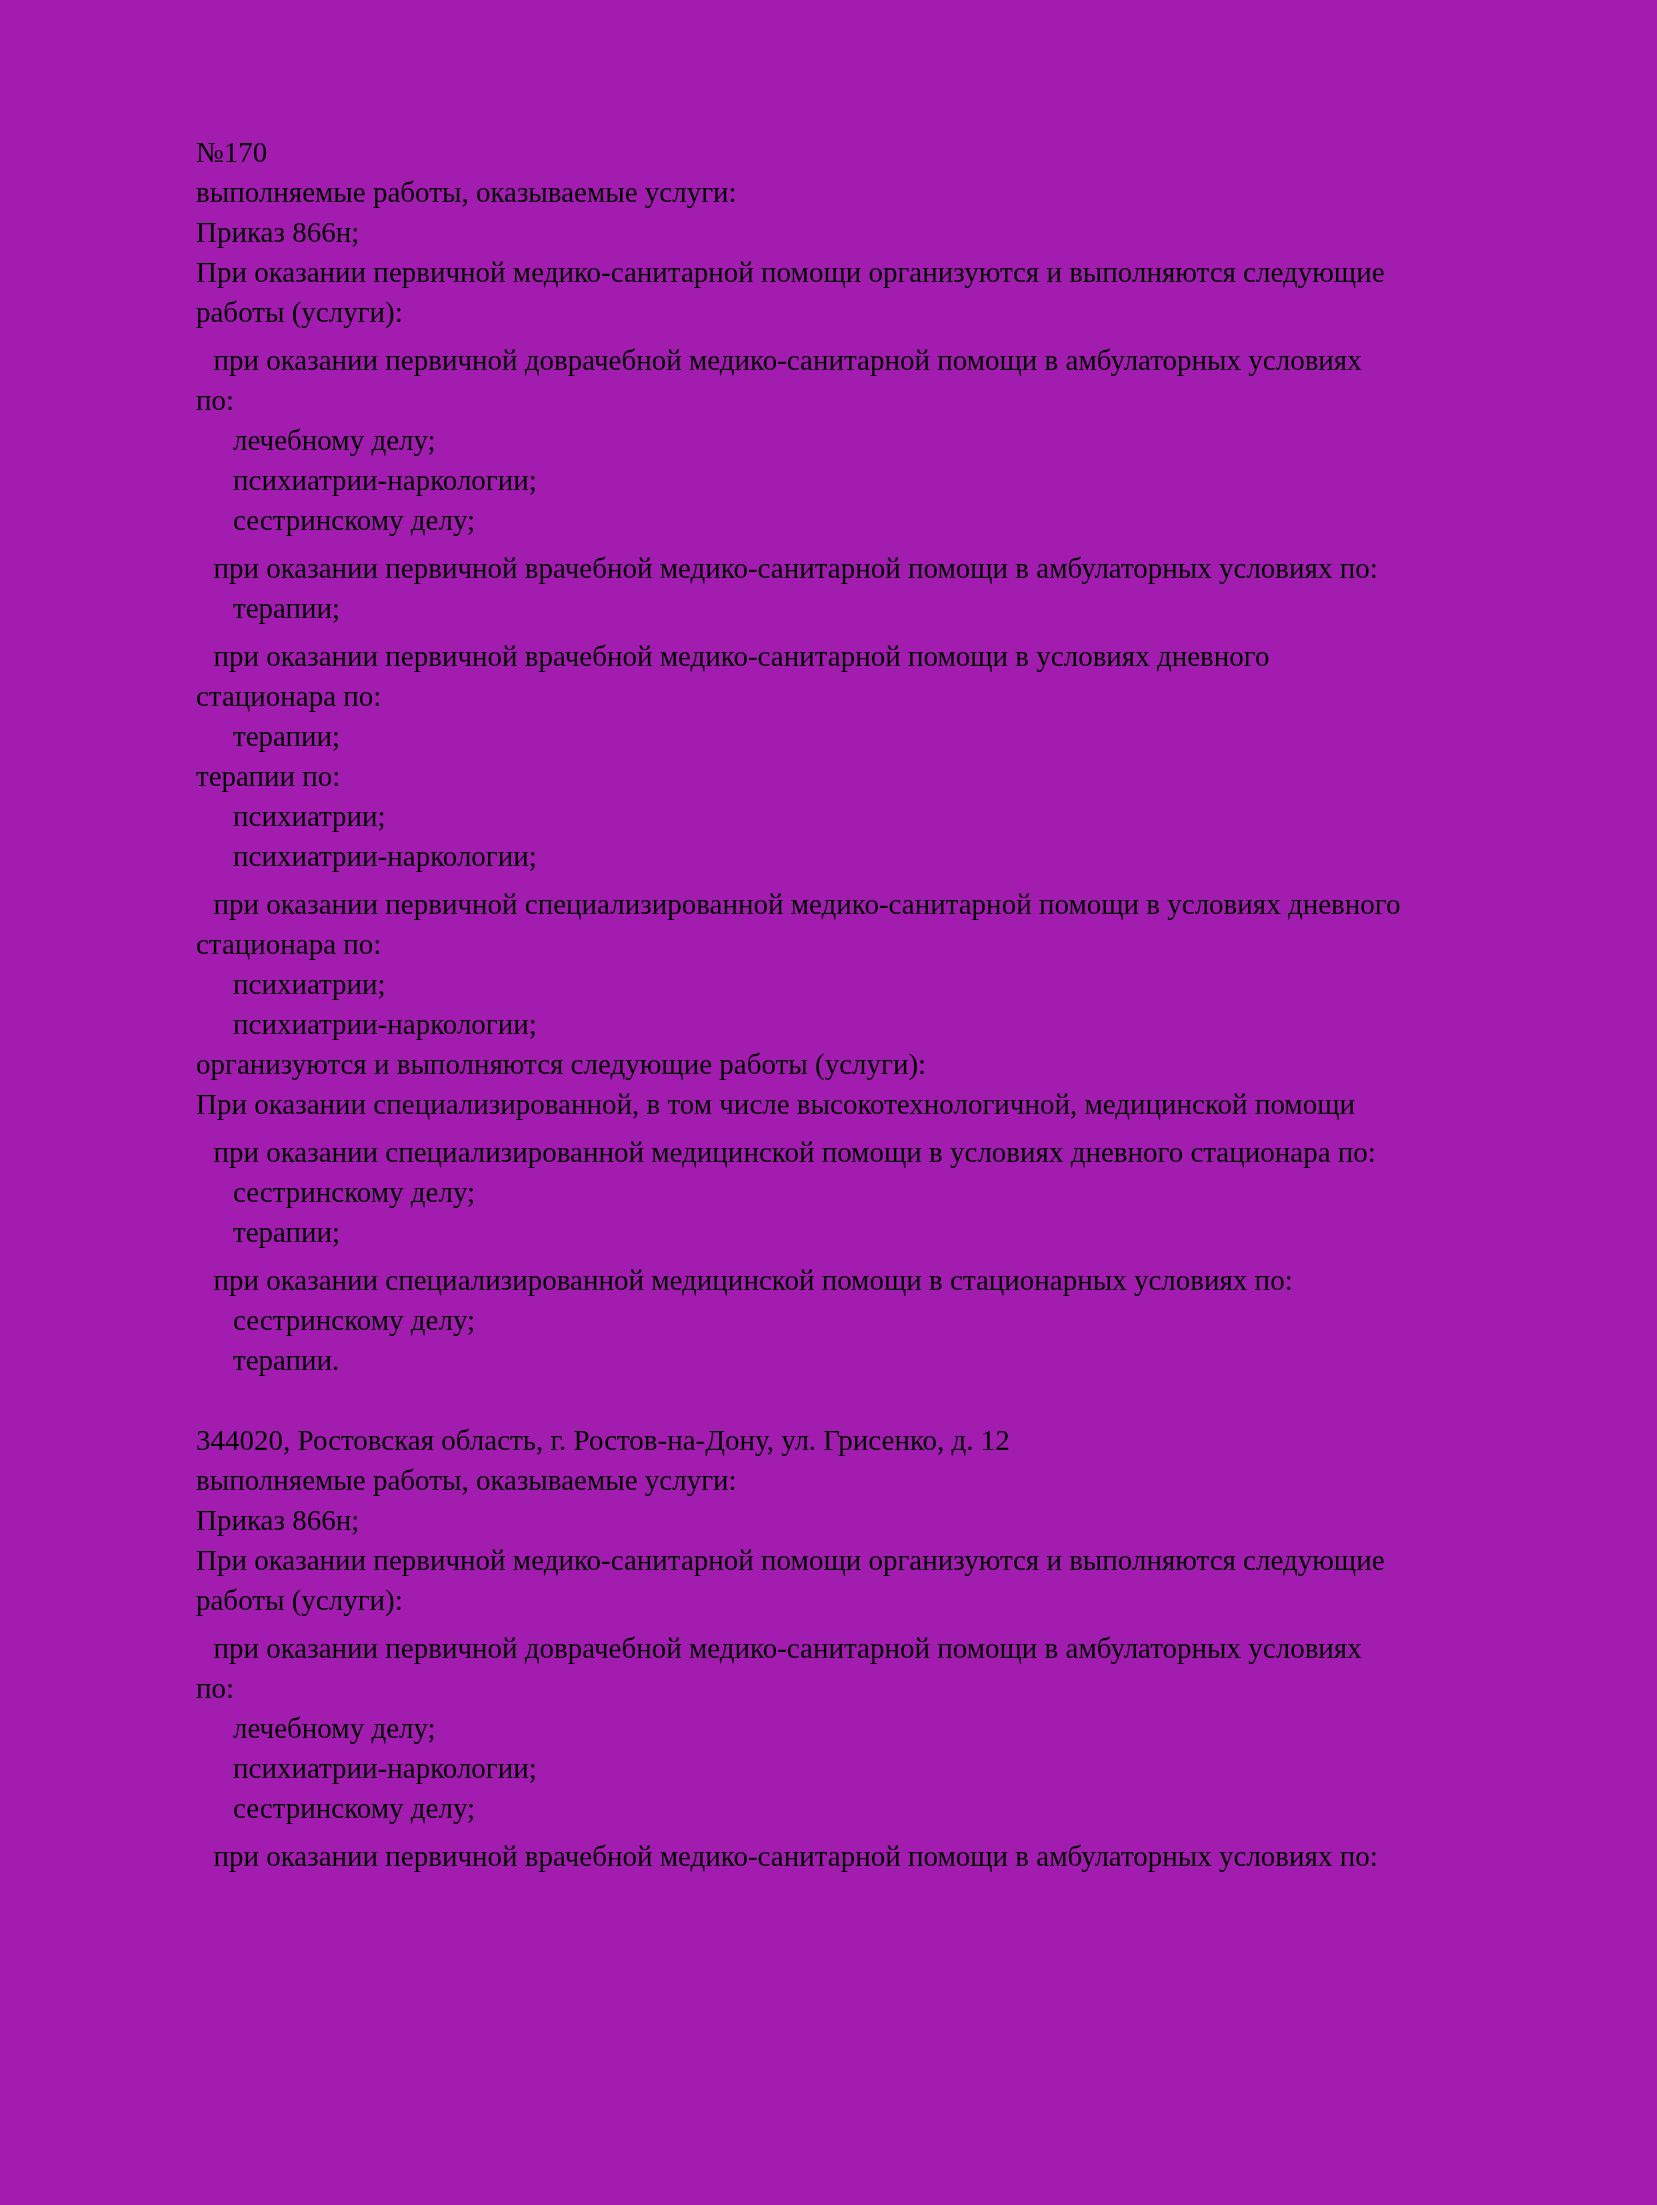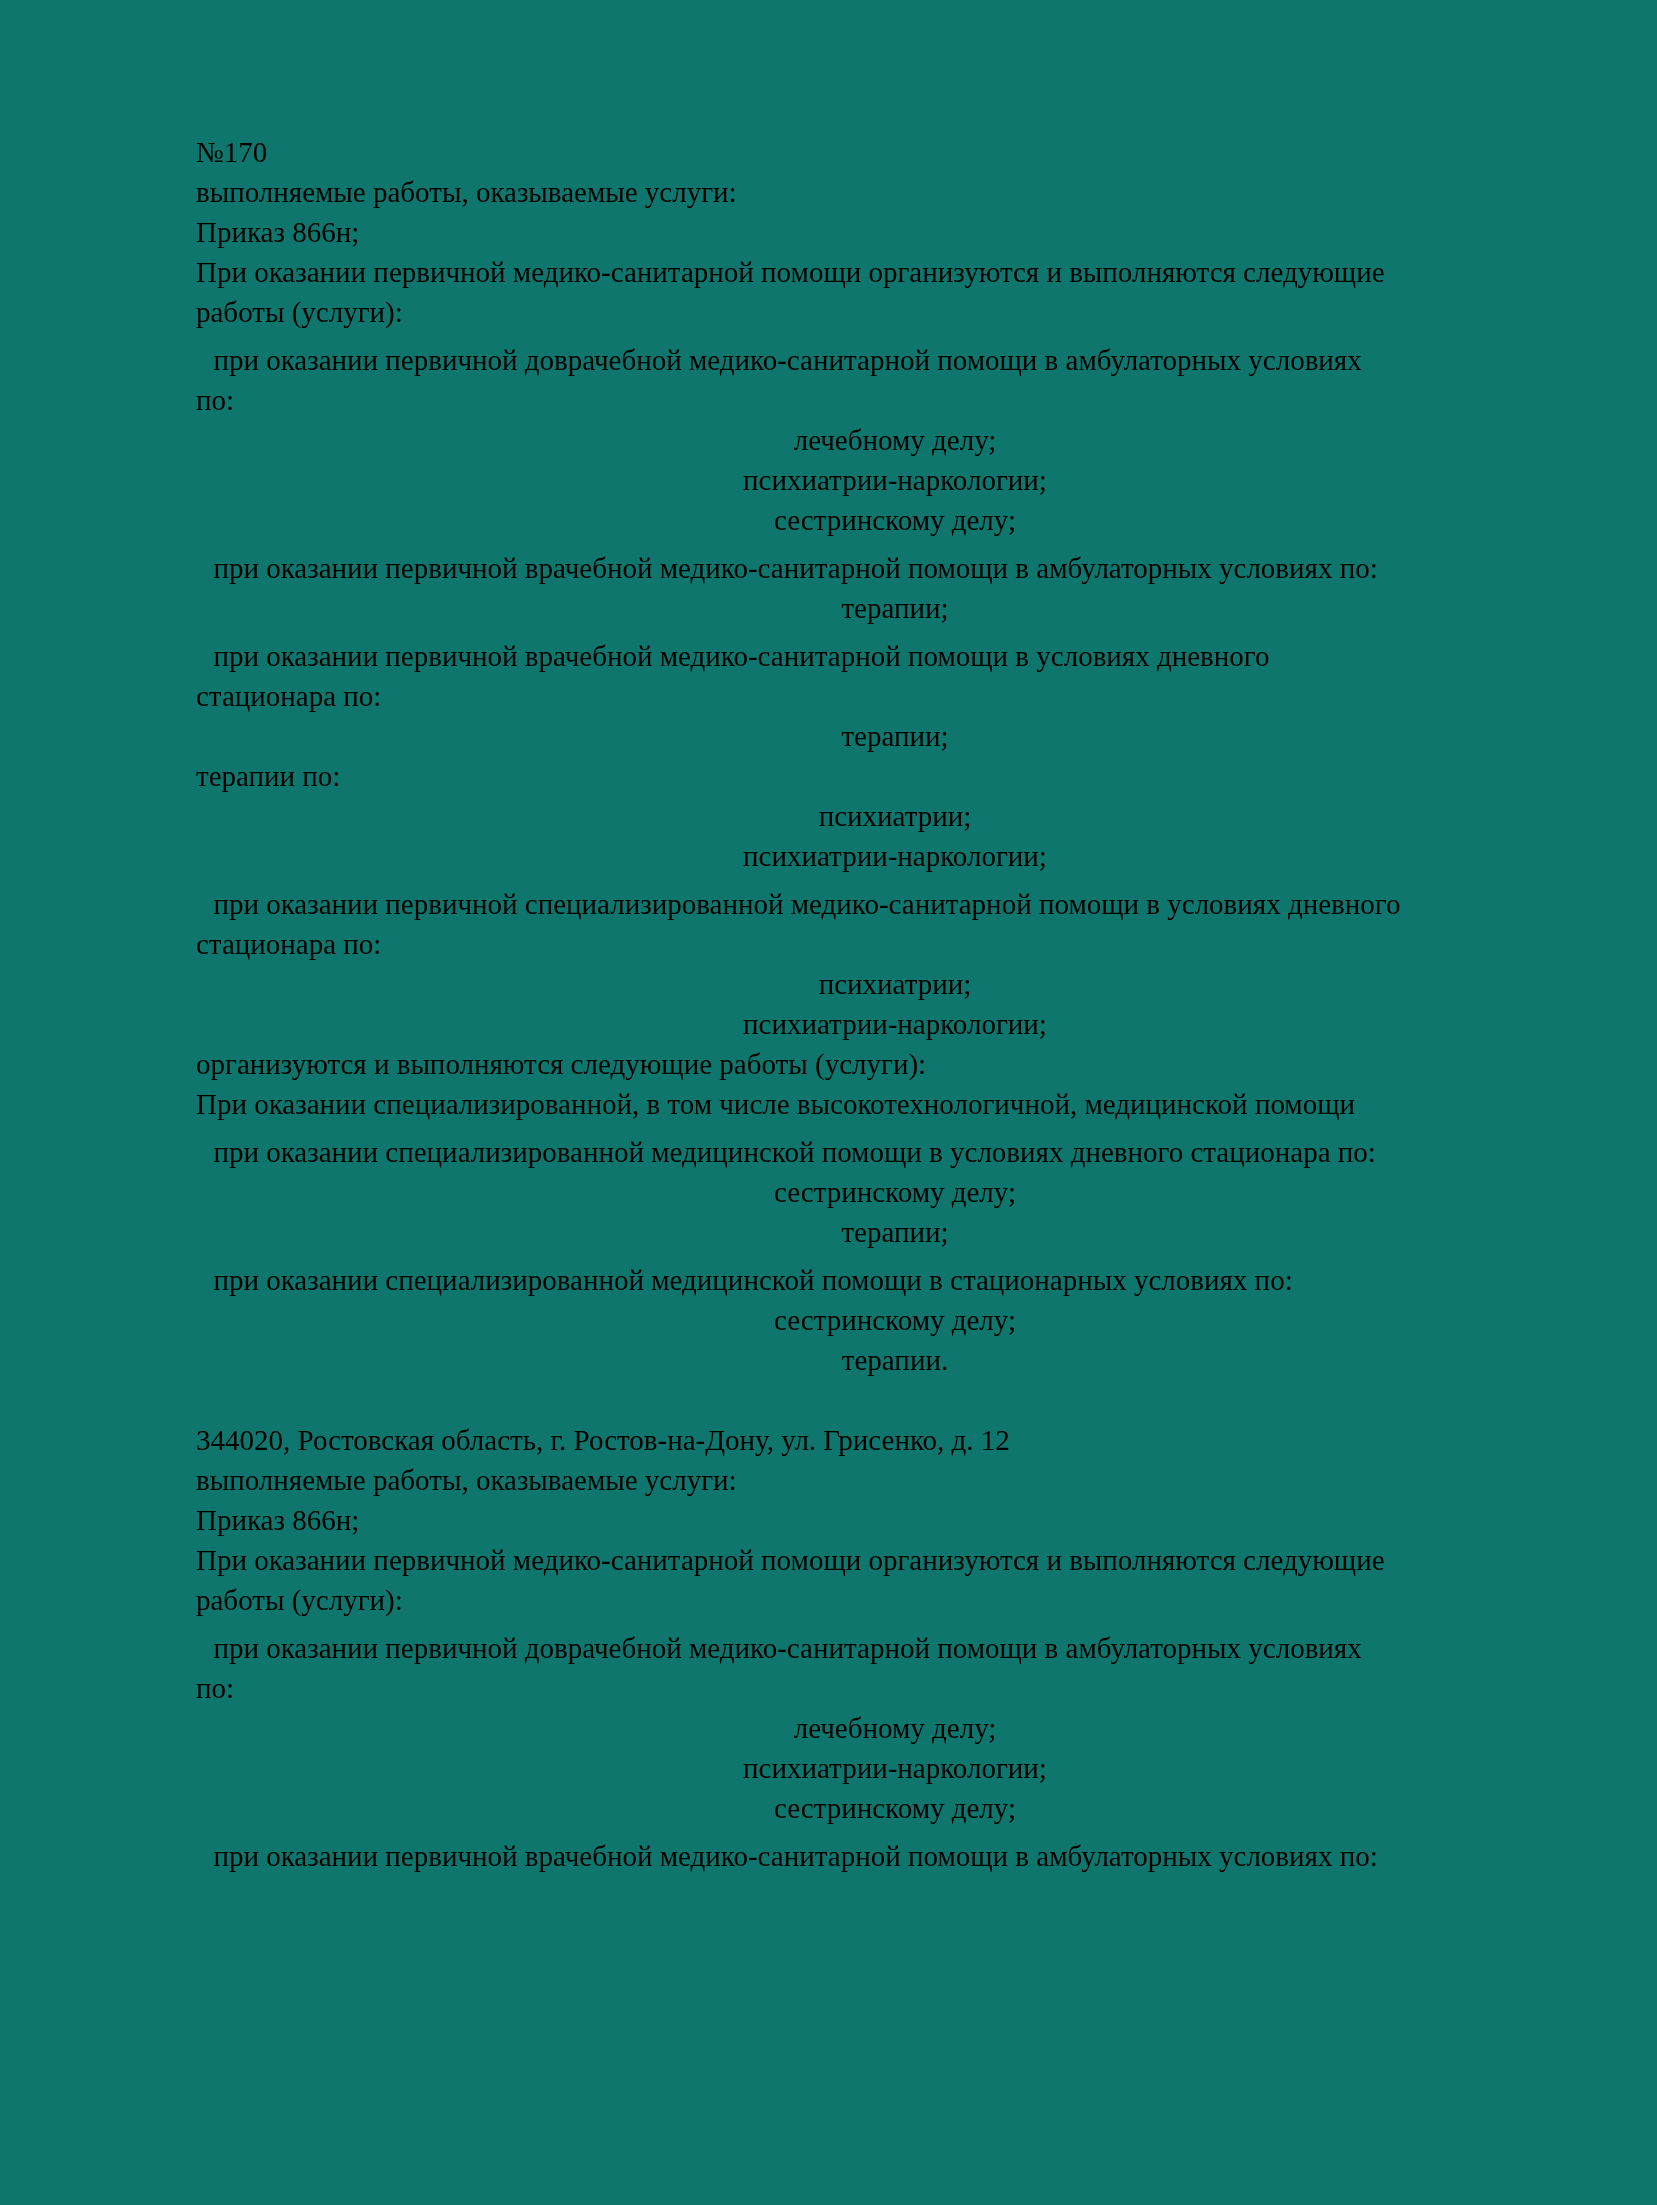--- a/index.html
+++ b/index.html
@@ -5,41 +5,41 @@
   html, body {
     margin: 0;
     padding: 0;
     background: #ffffff;
   }
   .page {
     position: relative;
     width: 1657px;
     height: 2205px;
     box-sizing: border-box;
-    background: #0f766e;
+    background: #a21caf;
     overflow: hidden;
   }
   .text-block {
     position: absolute;
     left: 196px;
     top: 132px;
     right: 100px;
     font-family: "Liberation Serif", "DejaVu Serif", serif;
     font-size: 29px;
     line-height: 40px;
     color: #000000;
     font-weight: 400;
   }
   .line {
     min-height: 40px;
     white-space: pre-wrap;
   }
   .indent-0 { padding-left: 0; }
   .indent-1 { padding-left: 17.4px; margin-top: 8px; }
-  .indent-2 { padding-left: 37px; text-align: center; }
+  .indent-2 { padding-left: 37px; }
 </style>
 </head>
 <body>
 
 <div class="page">
   <div class="text-block">
       <div class="line indent-0">№170</div>
       <div class="line indent-0">выполняемые работы, оказываемые услуги:</div>
       <div class="line indent-0">Приказ 866н;</div>
       <div class="line indent-0">При оказании первичной медико-санитарной помощи организуются и выполняются следующие</div>

